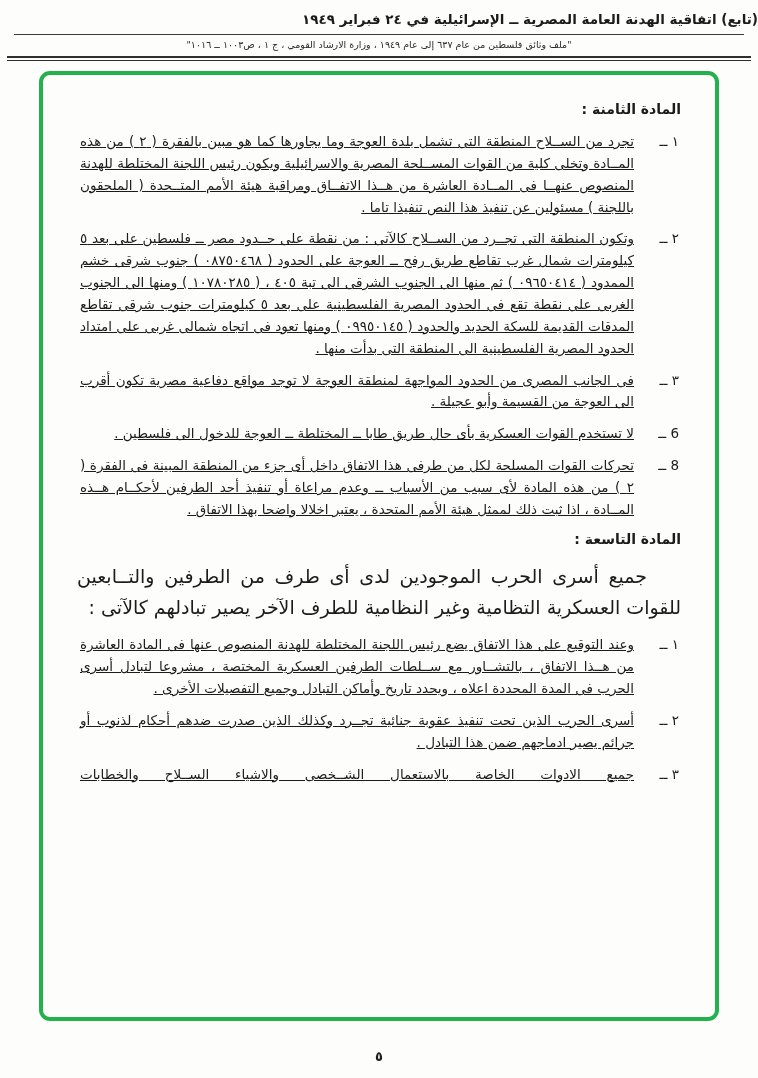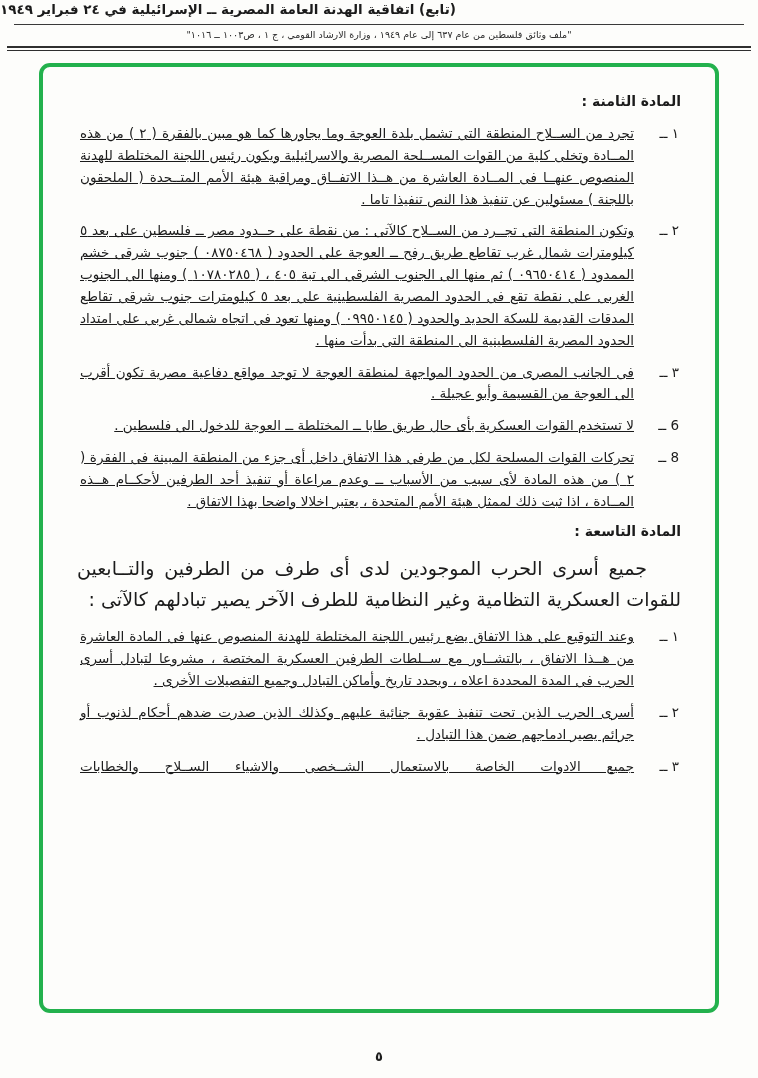--- a/index.html
+++ b/index.html
@@ -3,26 +3,26 @@
 <meta charset="utf-8">
 <style>
   * { margin:0; padding:0; box-sizing:border-box; }
   html, body { overflow:hidden; }
   body {
     width:758px; height:1078px;
     background:#fdfdfb; color:#1b1b1b;
     font-family:"DejaVu Sans", sans-serif;
     direction:rtl; position:relative;
   }
-  .title { padding-top:1px; text-align:left; font-weight:bold; font-size:13.5px; }
+  .title { padding-top:11px; text-align:right; font-weight:bold; font-size:13.5px; }
   .rule { border-top:1px solid #3a3a3a; margin:7px 14px 0; }
   .source { margin-top:4px; text-align:center; font-size:9.5px; color:#2a2a2a; }
   .double-rule { margin:6px 7px 0; height:5px; border-top:2px solid #2f2f2f; border-bottom:1px solid #2f2f2f; }
   .frame {
-    position:absolute; left:39px; top:63px; width:680px; height:950px;
+    position:absolute; left:39px; top:71px; width:680px; height:950px;
     border:4px solid #23b14d; border-radius:11px;
     padding:26px 34px 12px; overflow:hidden;
   }
   .heading { font-weight:bold; font-size:14px; margin-bottom:14px; }
   .heading.second { }
   .item { position:relative; padding-right:44px; font-size:13.5px; line-height:1.62; text-align:justify; margin-bottom:10px; }
   .marker { position:absolute; right:2px; top:0; }
   .itext { margin:3px;text-decoration:underline; }
   .itext + .itext { text-indent:34px; margin-top:3px; }
   .intro { font-size:19px; line-height:1.62; text-align:justify; text-indent:34px; margin-bottom:12px; }
@@ -75,21 +75,21 @@
 
     <p class="intro">جميع أسرى الحرب الموجودين لدى أى طرف من الطرفين والتــابعين للقوات العسكرية التظامية وغير النظامية للطرف الآخر يصير تبادلهم كالآتى :</p>
 
     <div class="item">
       <span class="marker">١ ــ</span>
       <p class="itext">وعند التوقيع على هذا الاتفاق يضع رئيس اللجنة المختلطة للهدنة المنصوص عنها فى المادة العاشرة من هــذا الاتفاق ، بالتشــاور مع ســلطات الطرفين العسكرية المختصة ، مشروعا لتبادل أسرى الحرب فى المدة المحددة اعلاه ، ويحدد تاريخ وأماكن التبادل وجميع التفصيلات الأخرى .</p>
     </div>
 
     <div class="item">
       <span class="marker">٢ ــ</span>
-      <p class="itext">أسرى الحرب الذين تحت تنفيذ عقوبة جنائية عليهم وكذلك الذين صدرت ضدهم أحكام لذنوب أو جرائم يصير ادماجهم ضمن هذا التبادل .</p>
+      <p class="itext">أسرى الحرب الذين تحت تنفيذ عقوبة جنائية تجــرد وكذلك الذين صدرت ضدهم أحكام لذنوب أو جرائم يصير ادماجهم ضمن هذا التبادل .</p>
     </div>
 
     <div class="item">
       <span class="marker">٣ ــ</span>
       <p class="itext force-justify">جميع الادوات الخاصة بالاستعمال الشــخصى والاشياء الســلاح والخطابات</p>
     </div>
   </div>
 
 </section>
 

